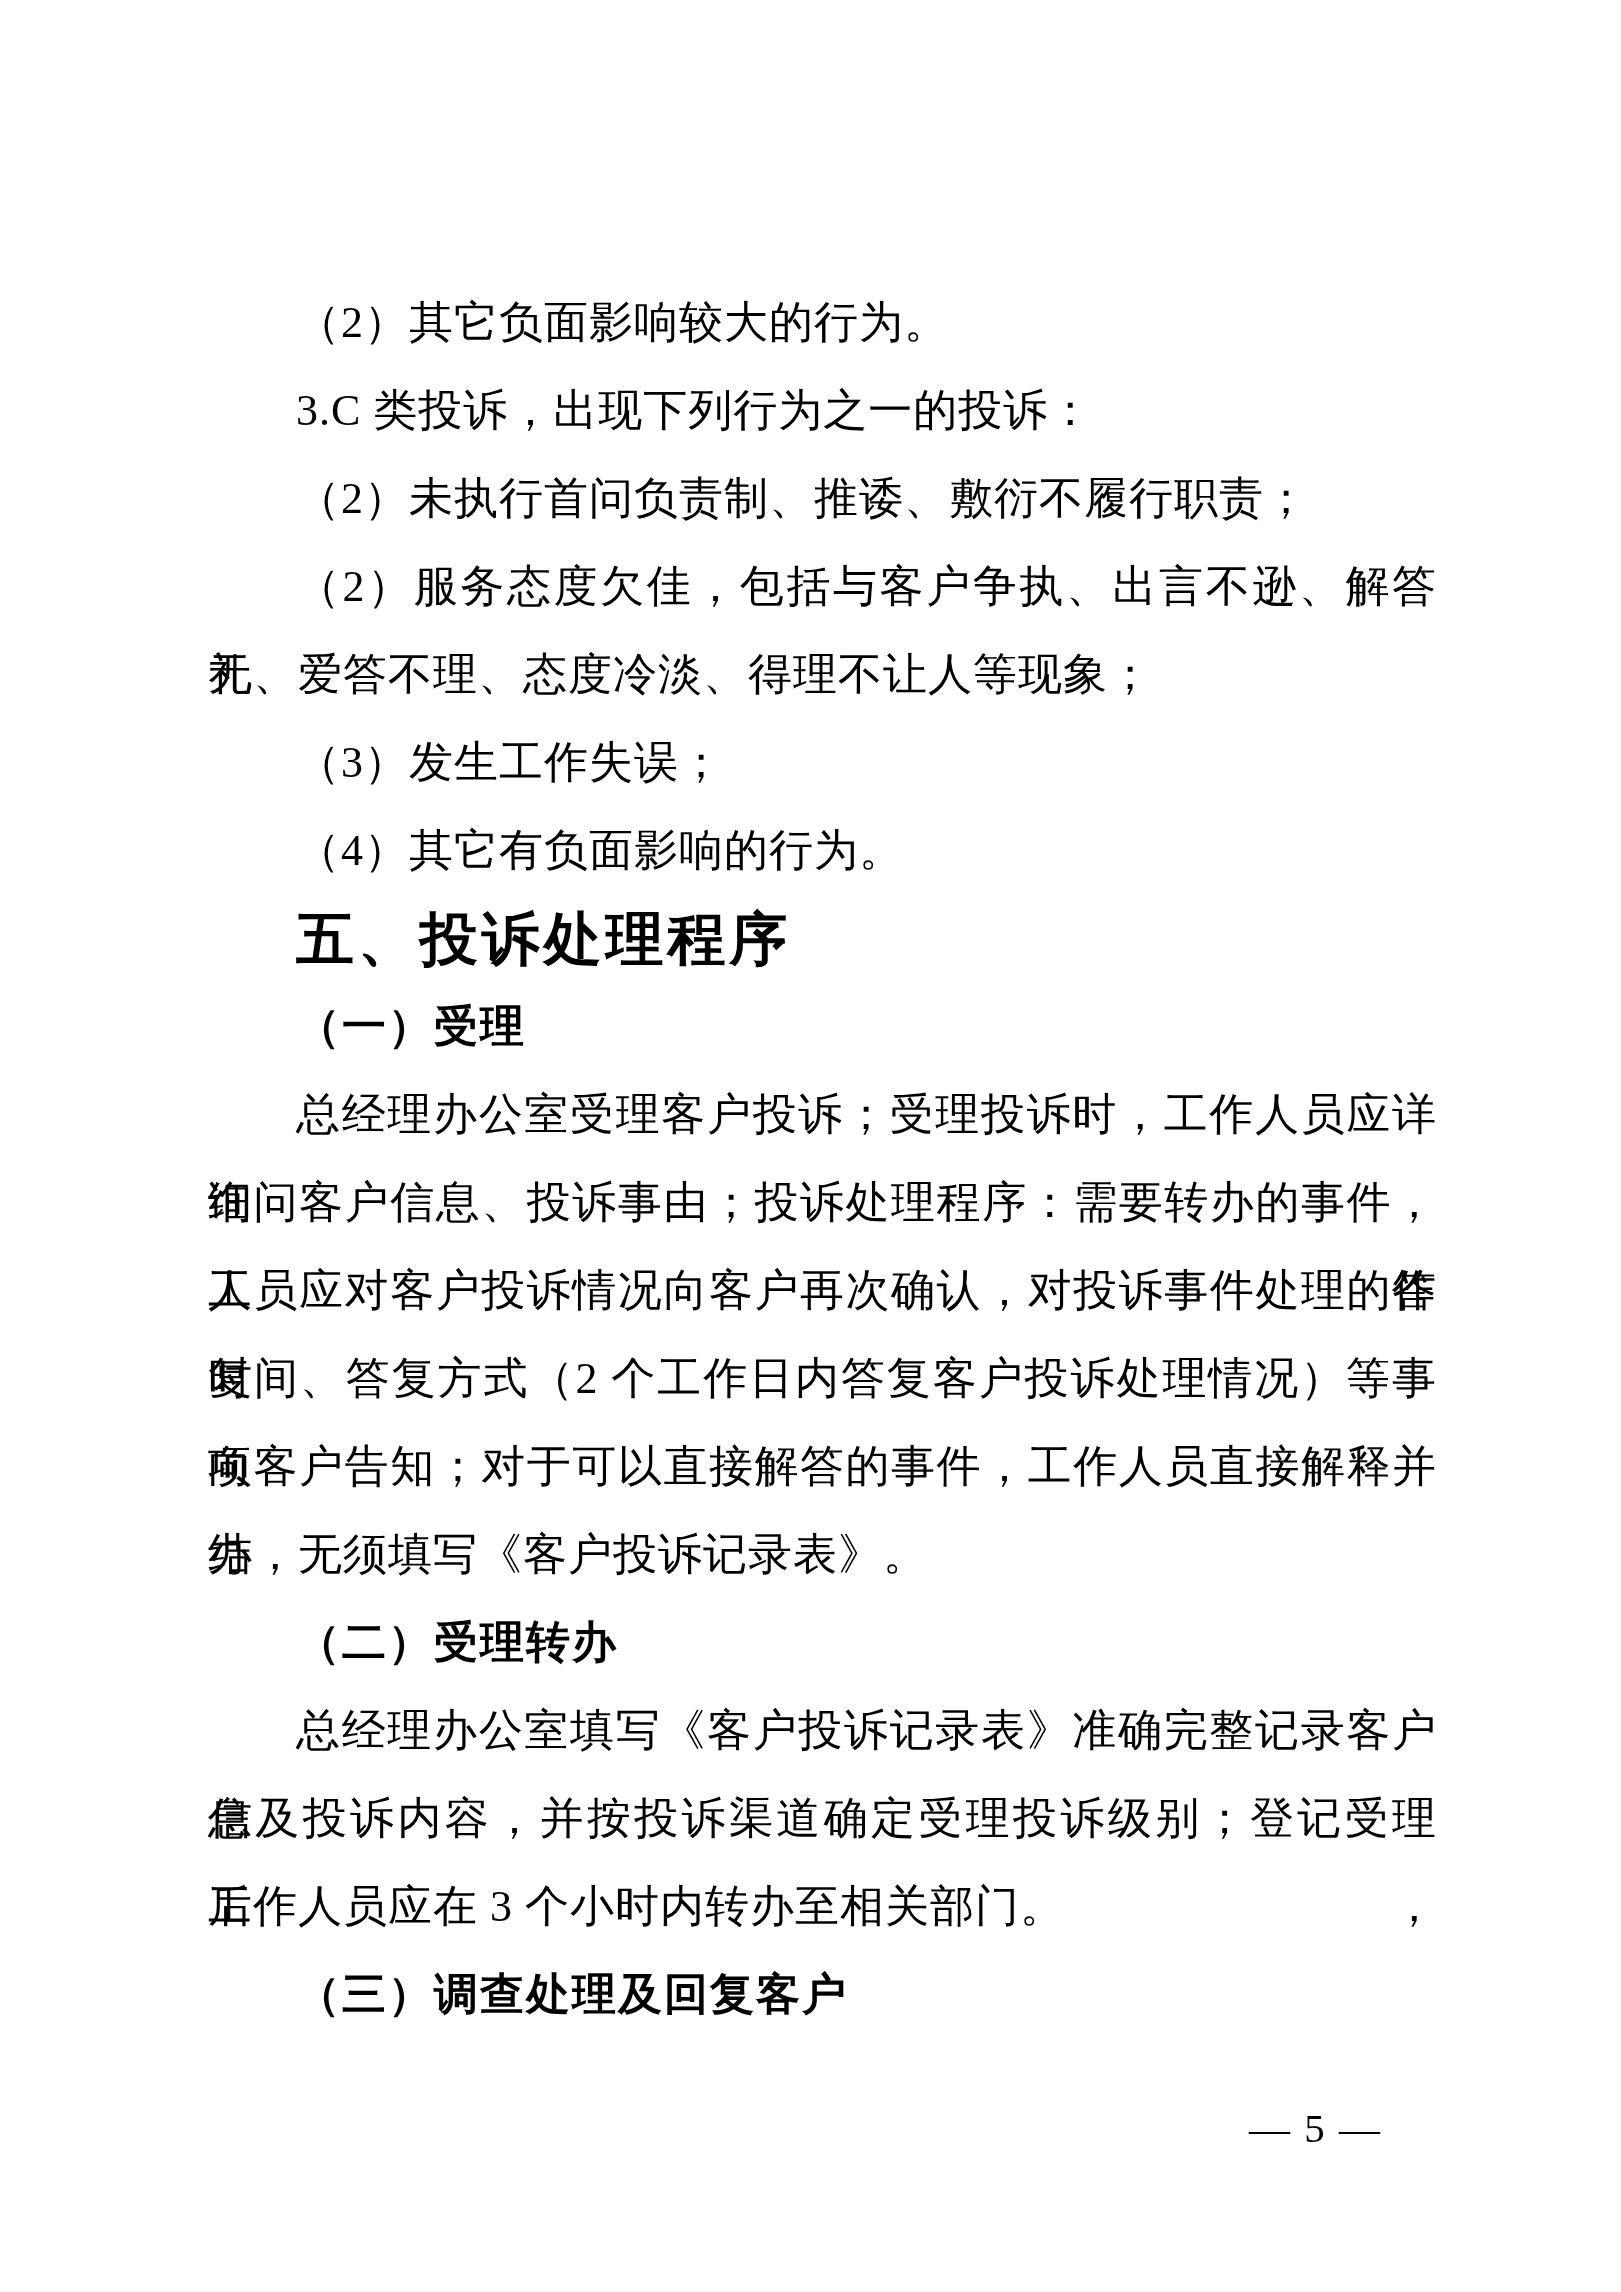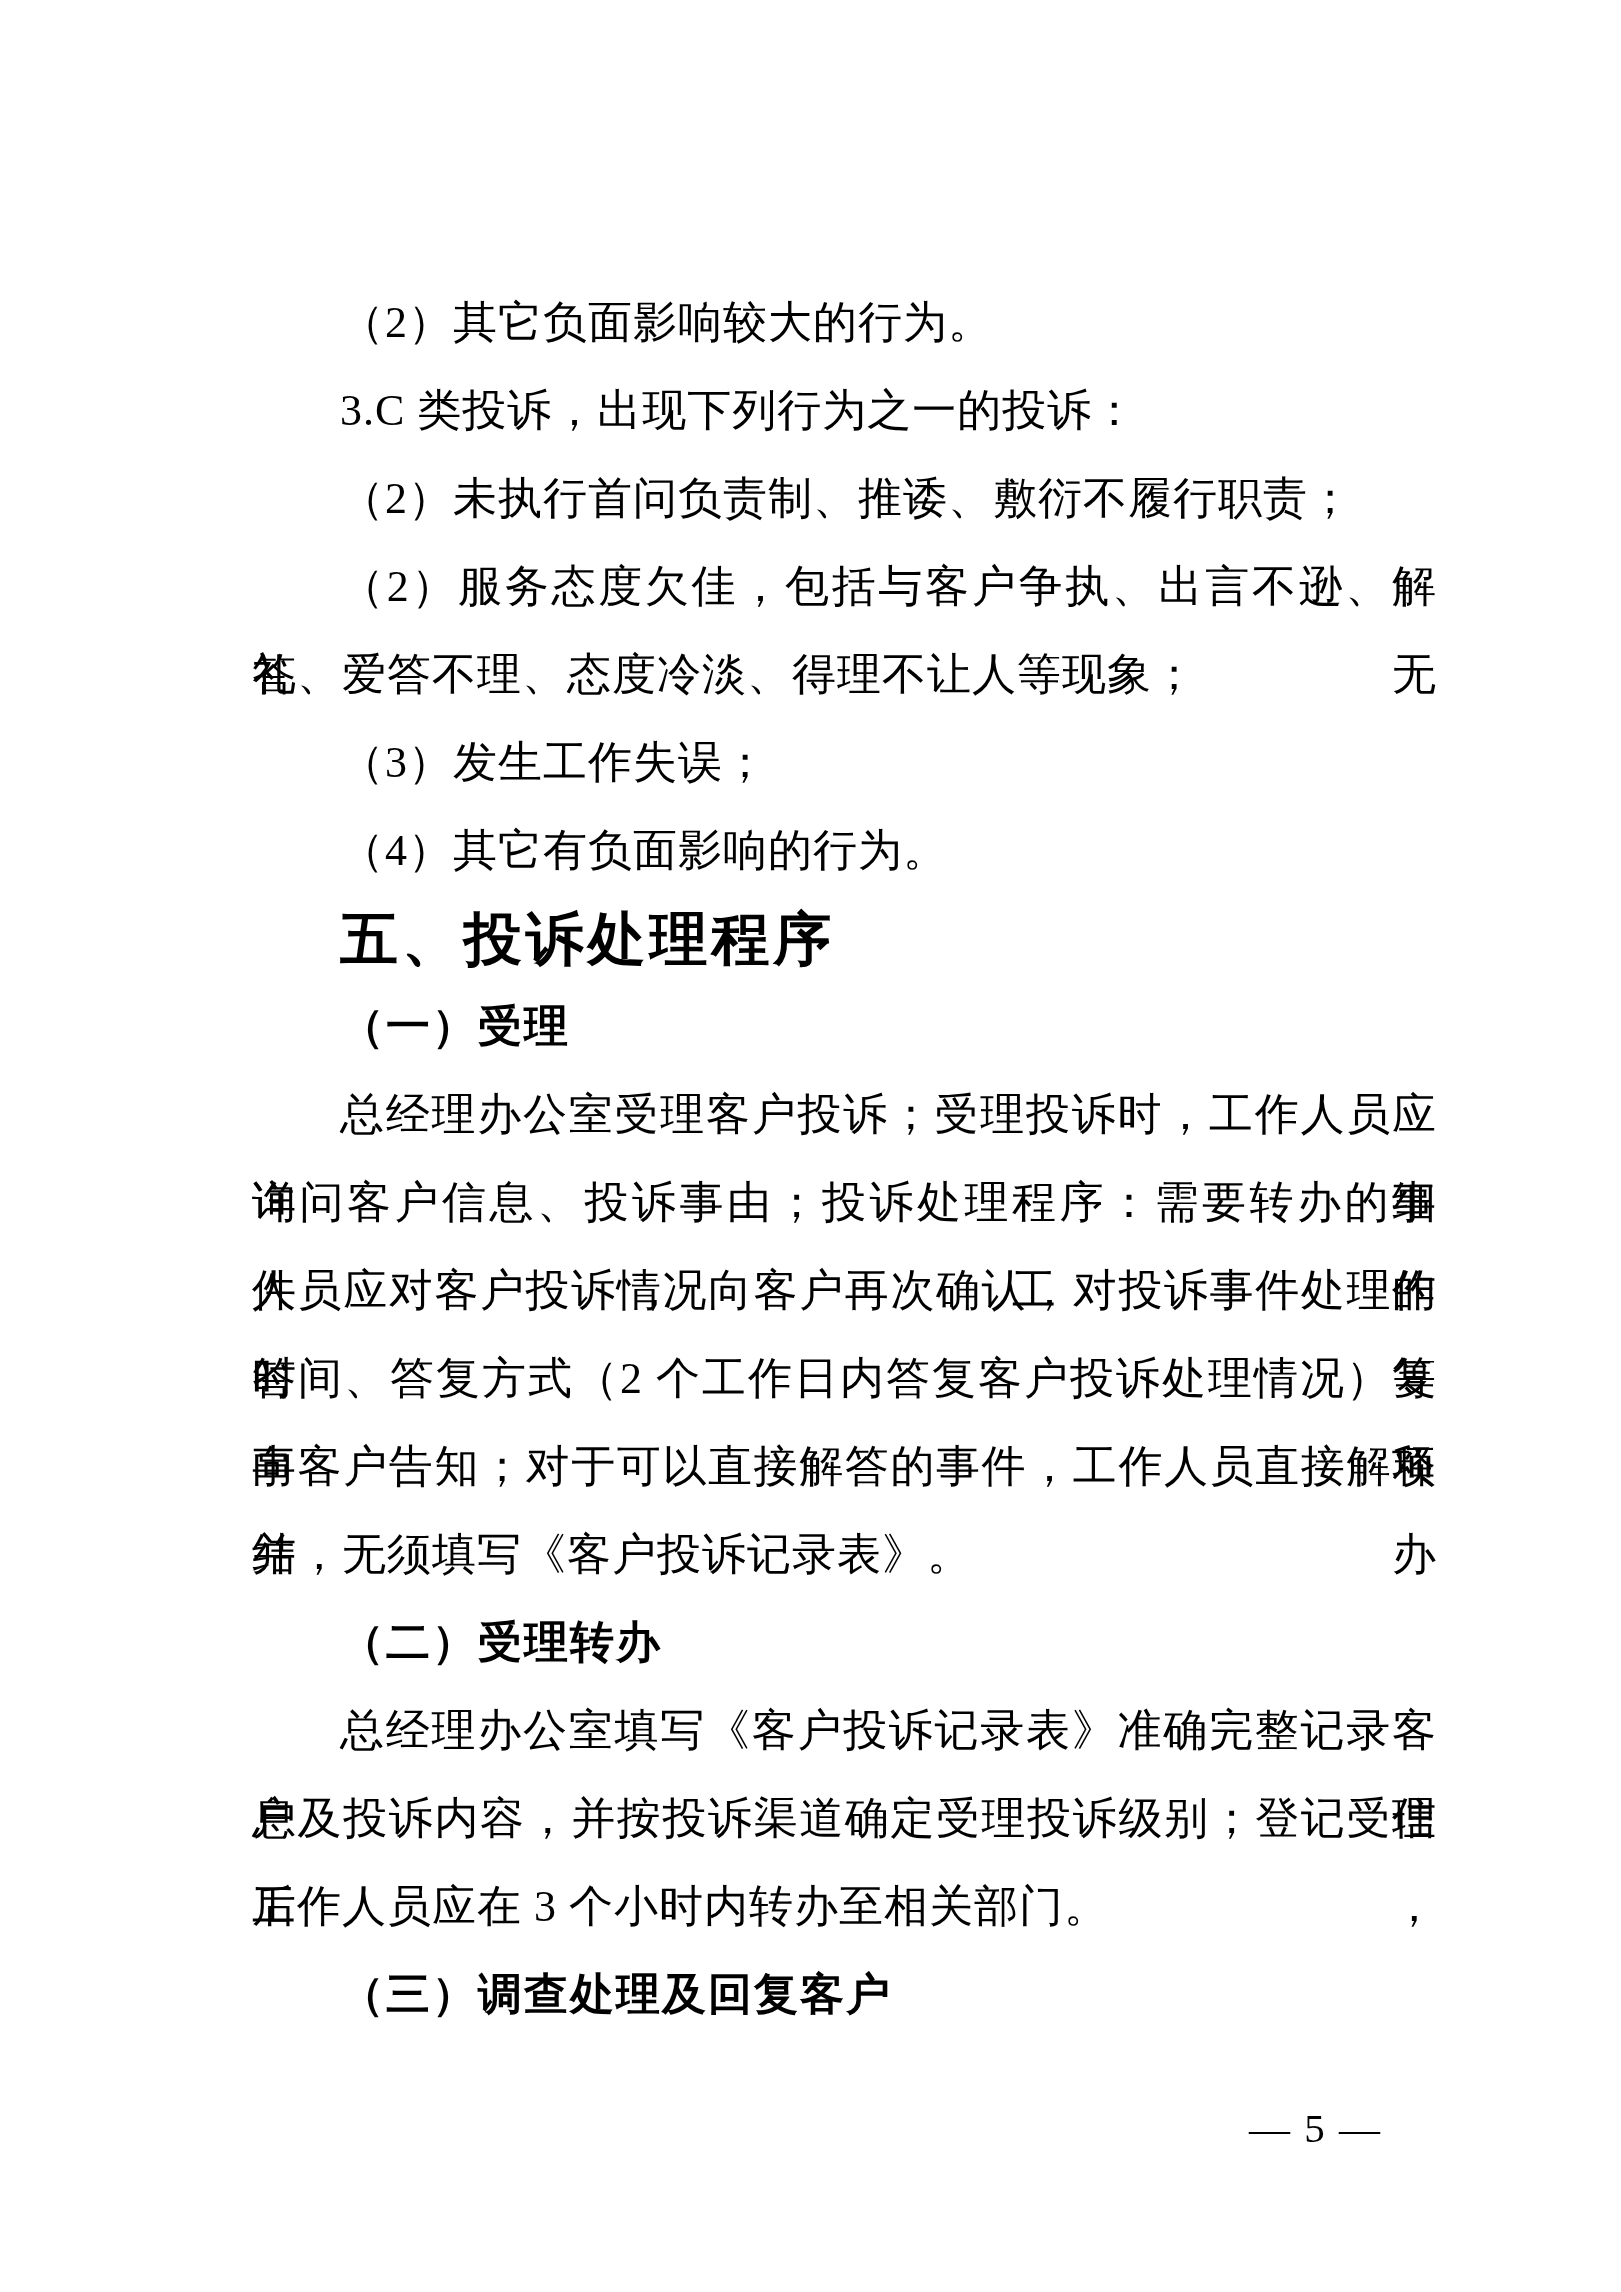--- a/index.html
+++ b/index.html
@@ -22,21 +22,20 @@
     top: 279px;
     width: 1229px;
   }
   .line {
     height: 88px;
     line-height: 88px;
     font-size: 44px;
     letter-spacing: 1px;
     white-space: nowrap;
     color: #000000;
-    margin-left: 44px;
   }
   .line.indent {
     text-indent: 88px;
   }
   .line.fill {
     text-align: justify;
     text-align-last: justify;
     white-space: normal;
   }
   .line.heading {

